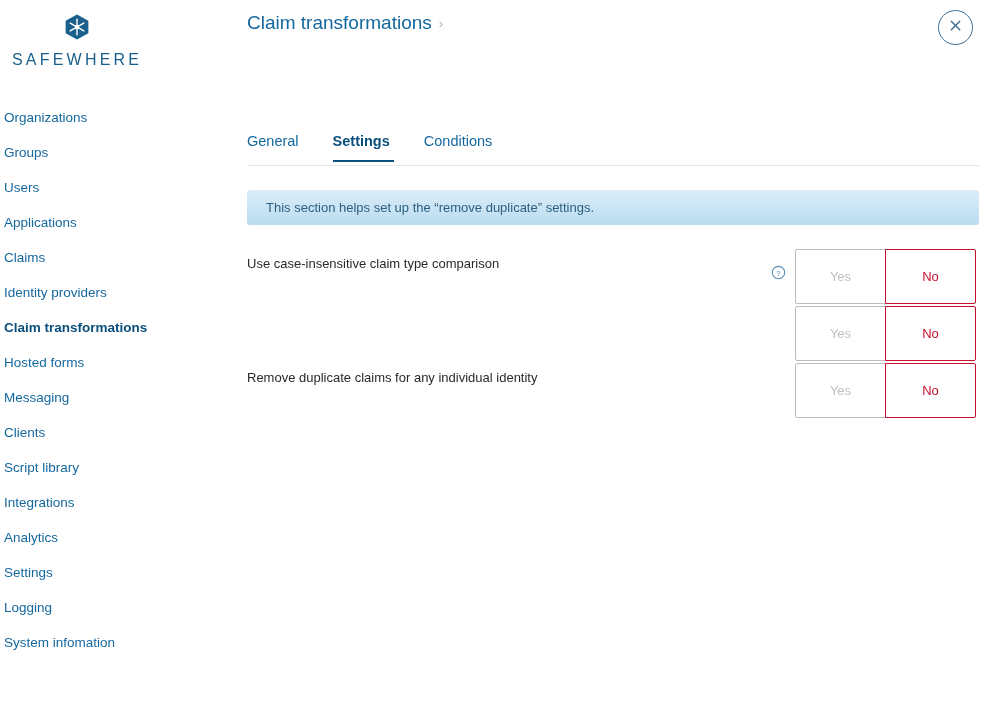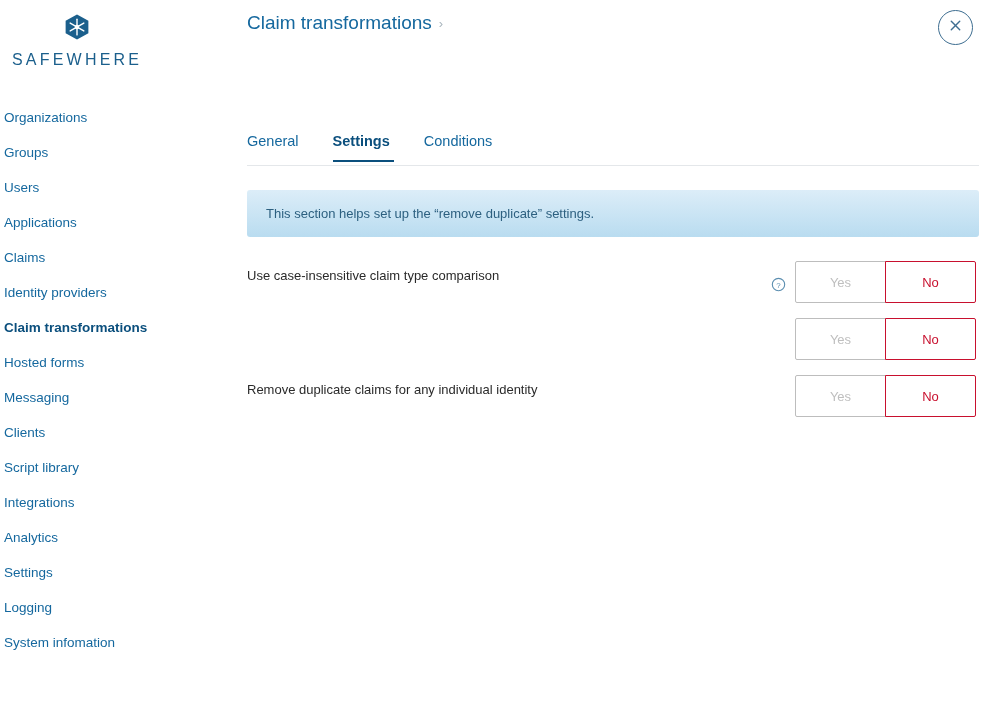--- a/index.html
+++ b/index.html
@@ -153,21 +153,21 @@
     position: absolute;
     left: 0;
     right: 30px;
     bottom: -1px;
     height: 2.5px;
     background: #0b4f7d;
   }
 
   .info-banner {
     margin-top: 24px;
-    height: 47px;
+    height: 35px;
     border-radius: 3px;
     background: linear-gradient(to bottom, #dcedf8 0%, #b9dcf0 100%);
     display: flex;
     align-items: center;
     padding-left: 19px;
   }
 
   .info-banner-text {
     font-size: 13px;
     color: #2d6080;
@@ -203,21 +203,21 @@
 
   .toggle-group {
     position: absolute;
     left: 548px;
     top: 0;
     display: flex;
   }
 
   .toggle-btn {
     width: 91px;
-    height: 42px;
+    height: 55px;
     display: flex;
     align-items: center;
     justify-content: center;
     font-size: 13px;
     background: #ffffff;
     cursor: pointer;
     user-select: none;
   }
 
   .toggle-btn.off-state {

